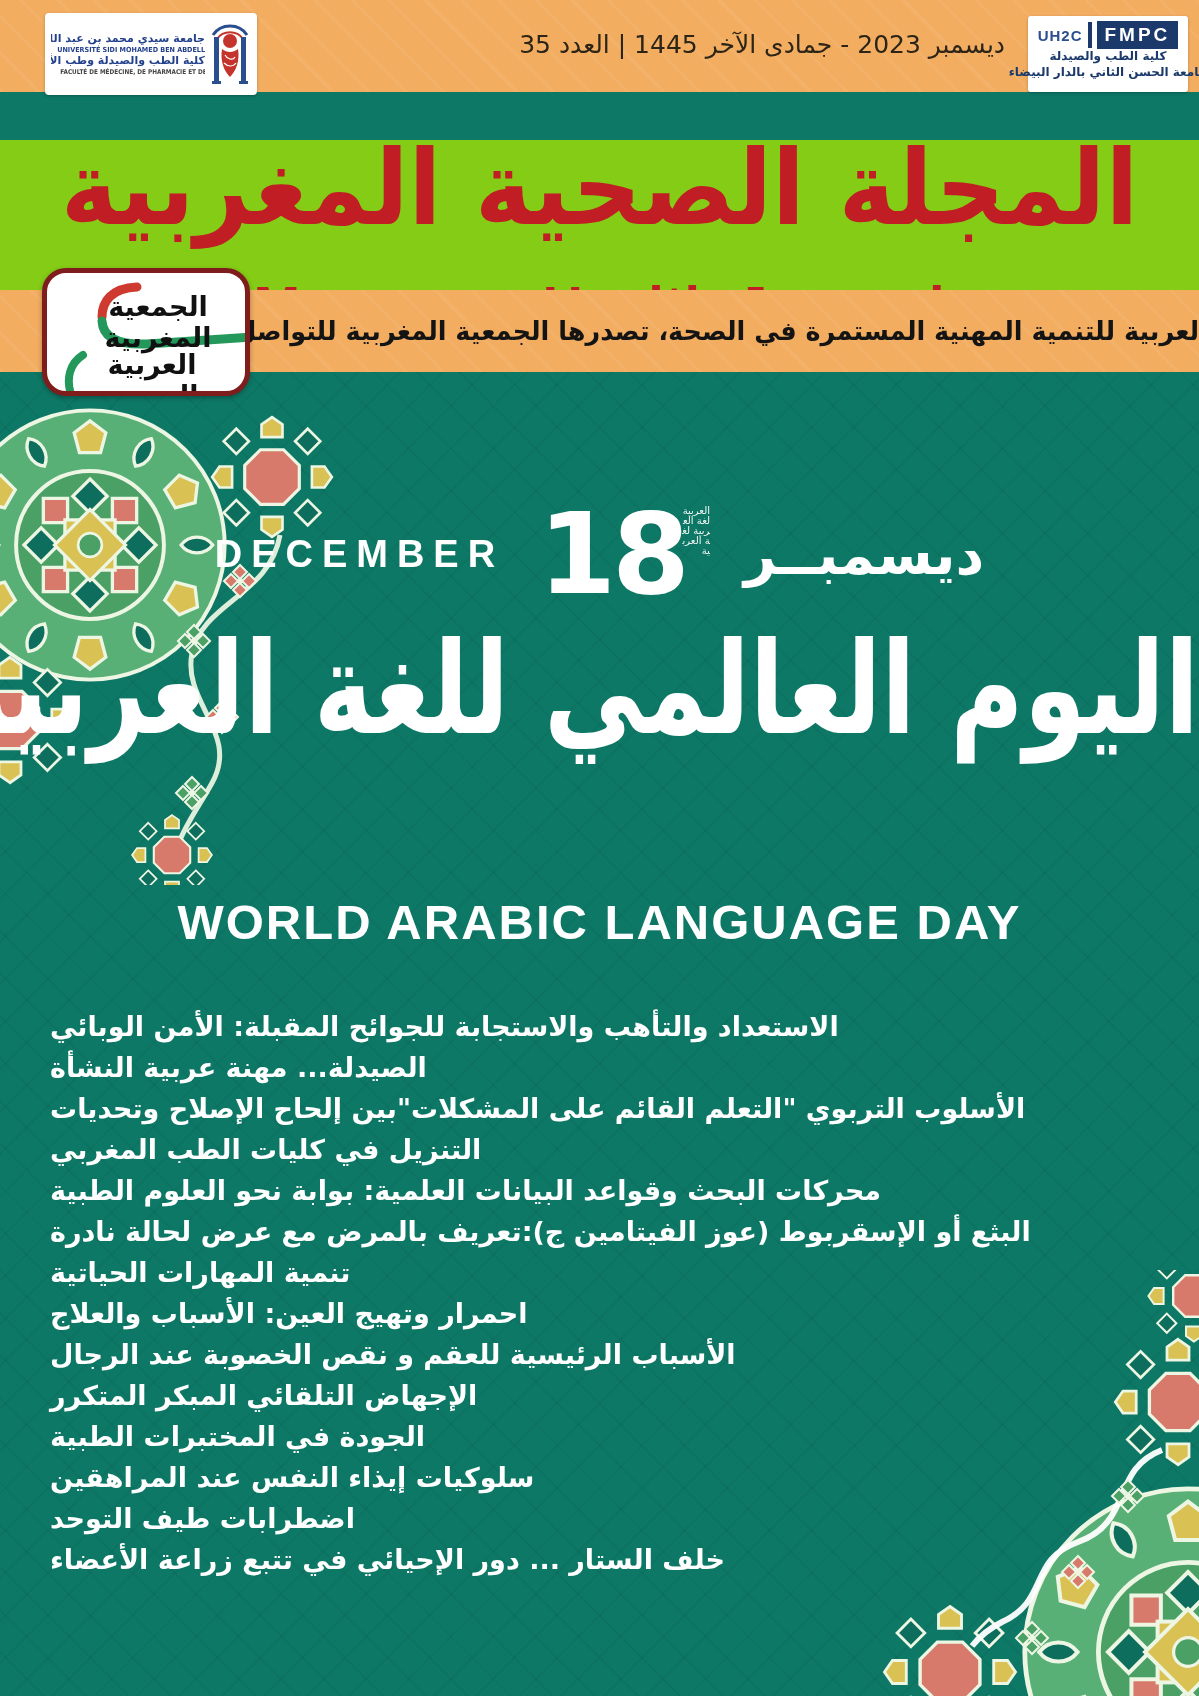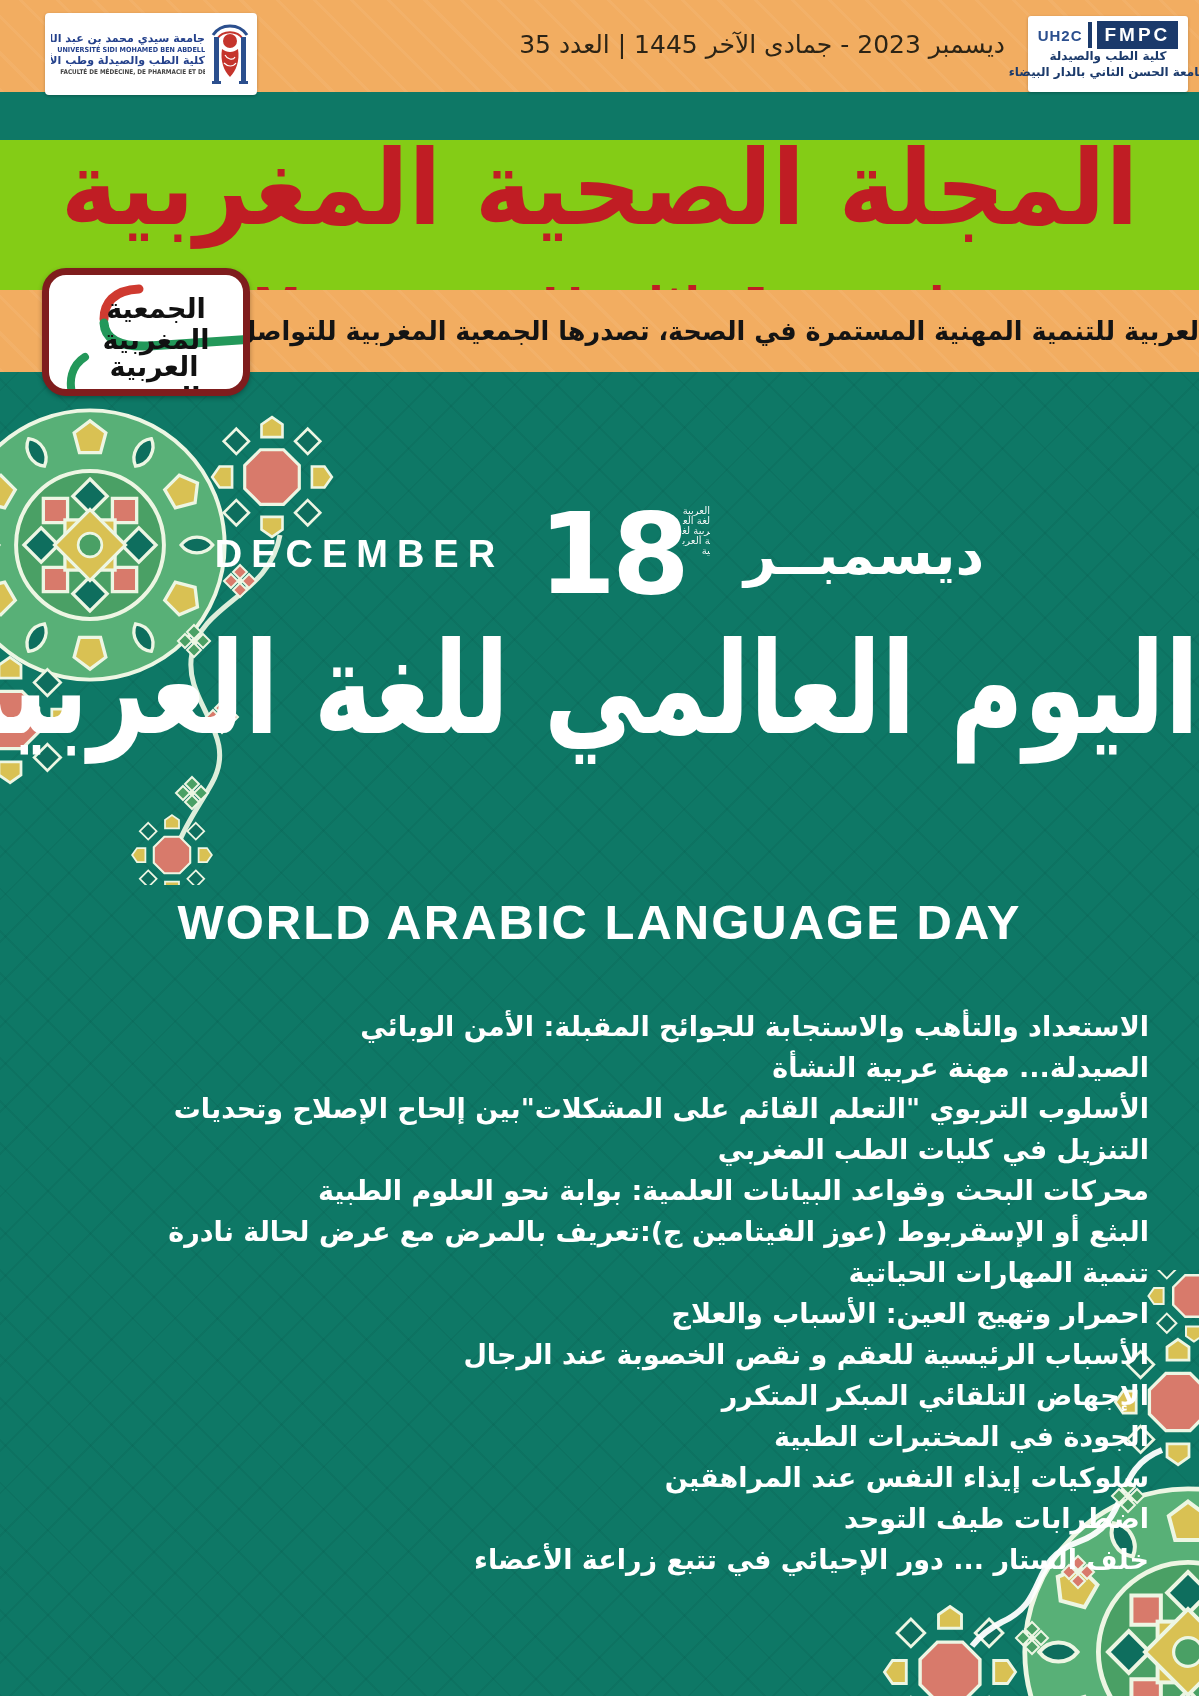--- a/index.html
+++ b/index.html
@@ -38,21 +38,21 @@
     margin-top:2px; letter-spacing:1px; }
 
   
   .band-tag { position:absolute; left:0; top:290px; width:1199px; height:82px; background:#f2ad61;
     background-image:repeating-linear-gradient(45deg, rgba(255,255,255,.05) 0 3px, transparent 3px 26px);
     display:flex; align-items:center; justify-content:center; padding-left:250px; padding-right:24px; }
   .tagline { color:#141414; font-weight:bold; font-size:26px; direction:rtl; white-space:nowrap; transform:scaleX(.98); }
 
   
   .assoc-badge { position:absolute; left:42px; top:268px; width:208px; height:128px; background:#fff;
-    border:7px solid #7f1d1d; border-radius:24px; box-shadow:0 2px 5px rgba(0,0,0,.3); z-index:5; overflow:hidden; }
+    border:5px solid #7f1d1d; border-radius:24px; box-shadow:0 2px 5px rgba(0,0,0,.3); z-index:5; overflow:hidden; }
   .assoc-badge svg { position:absolute; left:0; top:0; }
   .assoc-l1 { position:absolute; right:12px; top:18px; width:150px; text-align:center;
     color:#111; font-weight:bold; font-size:27px; direction:rtl; }
   .assoc-l2 { position:absolute; left:30px; top:76px; width:150px; text-align:center;
     color:#111; font-weight:bold; font-size:27px; direction:rtl; }
 
   
   .teal { position:absolute; left:0; top:372px; width:1199px; height:1324px; background:#0e7866;
     background-image:
       repeating-linear-gradient(45deg, rgba(0,45,38,.07) 0 2px, transparent 2px 30px),
@@ -68,21 +68,21 @@
   .day-pattern { width:30px; margin-left:-6px; color:#fff; font-size:10px; line-height:10px;
     word-break:break-all; overflow:hidden; height:96px; direction:rtl; opacity:.95; }
   .month-ar { color:#fff; font-weight:bold; font-size:56px; direction:rtl; }
 
   .big-callig { position:absolute; left:0; top:258px; width:100%; text-align:center; color:#fff;
     font-size:100px; font-weight:bold; direction:rtl; transform:scaleY(1.28); transform-origin:center; z-index:3; white-space:nowrap; }
   .sub-en { position:absolute; left:0; top:522px; width:100%; text-align:center; color:#fff;
     font-family:"Liberation Sans",sans-serif; font-weight:600; font-size:49px; letter-spacing:2px; z-index:3; }
 
   .articles { position:absolute; left:0; top:634px; width:100%; z-index:3; padding:0 50px; }
-  .article-line { color:#fff; font-weight:bold; font-size:27px; direction:rtl; text-align:right;
+  .article-line { color:#fff; font-weight:bold; font-size:27px; direction:rtl; text-align:left;
     line-height:41px; white-space:nowrap; }
 </style>
 </head>
 <body>
 
 <svg width="0" height="0" style="position:absolute">
   <defs>
     <g id="rosette">
       <circle r="102" fill="#58b077" stroke="#edf6e3" stroke-width="3"></circle>
       <g fill="#d9c153" stroke="#edf6e3" stroke-width="2.5">

